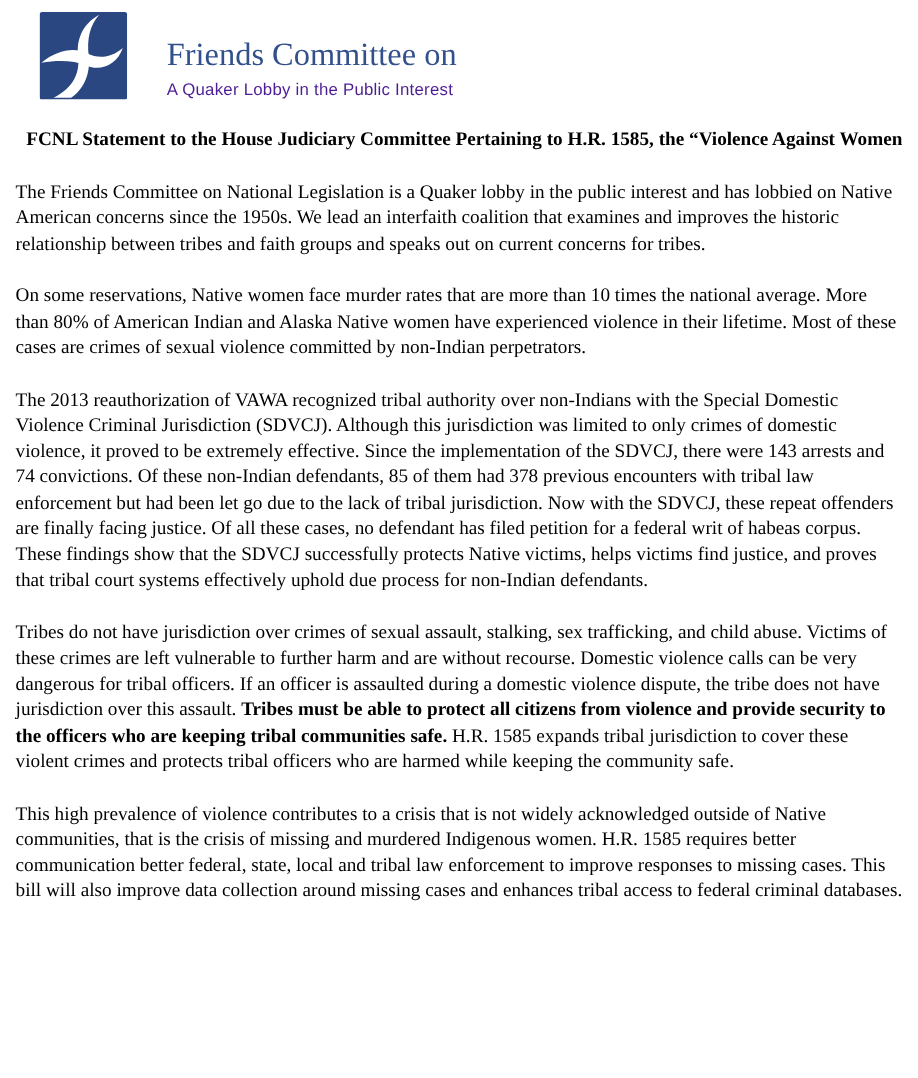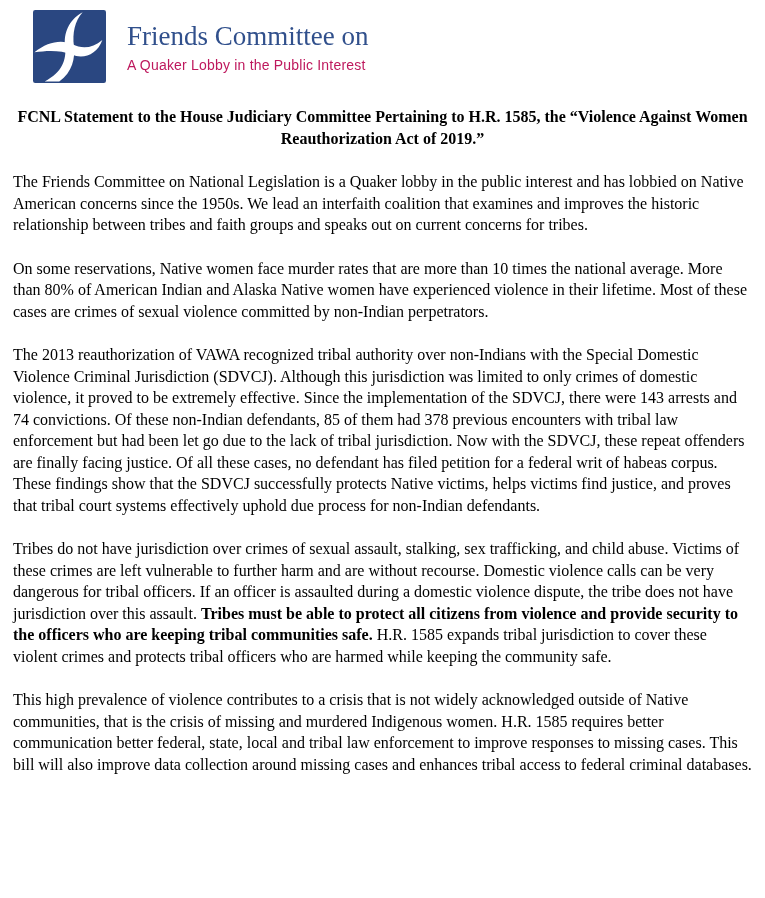--- a/index.html
+++ b/index.html
@@ -11,22 +11,23 @@
     position: relative;
     width: 765px;
     height: 898px;
     background: #ffffff;
     overflow: hidden;
     font-family: "Liberation Serif", serif;
     color: #000000;
   }
   .header {
     display: flex;
-    align-items: center;
+    align-items: flex-end;
     padding: 10px 0 0 33px;
+    gap: 12px;
   }
   .logo-mark {
     width: 73px;
     height: 73px;
     flex: 0 0 auto;
     display: block;
   }
   .logo-text {
     margin-left: 21px;
     padding-top: 1px;
@@ -34,32 +35,32 @@
   .org-line {
     font-family: "Liberation Serif", serif;
     font-size: 27px;
     line-height: 33px;
     color: #31508c;
   }
   .tagline {
     font-family: "Liberation Sans", sans-serif;
     font-size: 14px;
     line-height: 17px;
-    color: #be185d;
+    color: #4c1d95;
     margin-top: 4px;
     letter-spacing: 0.2px;
   }
   .content {
     margin: 23px 13px 0 13px;
     font-size: 16px;
     line-height: 21.5px;
   }
   .title {
     font-weight: bold;
-    text-align: center;
+    text-align: right;
   }
   .date {
     text-align: center;
     margin-top: 27px;
   }
   p.para {
     margin: 22px 0 0 0;
   }
   p.para.first {
     margin-top: 32px;
@@ -81,21 +82,20 @@
     </svg>
     <div class="logo-text">
       <div class="org-line">Friends Committee on</div>
       <div class="tagline">A Quaker Lobby in the Public Interest</div>
     </div>
   </header>
 
   <main class="content">
     <div class="title">
       <div>FCNL Statement to the House Judiciary Committee Pertaining to H.R. 1585, the “Violence Against Women</div>
-      <div>Reauthorization Act of 2019.”</div>
     </div>
 
 
     <p class="para"><span>The Friends Committee on National Legislation is a Quaker lobby in the public interest and has lobbied on Native American concerns since the 1950s. We lead an interfaith coalition that examines and improves the historic relationship between tribes and faith groups and speaks out on current concerns for tribes.</span></p>
     <p class="para"><span>On some reservations, Native women face murder rates that are more than 10 times the national average. More than 80% of American Indian and Alaska Native women have experienced violence in their lifetime. Most of these cases are crimes of sexual violence committed by non-Indian perpetrators.</span></p>
     <p class="para"><span>The 2013 reauthorization of VAWA recognized tribal authority over non-Indians with the Special Domestic Violence Criminal Jurisdiction (SDVCJ). Although this jurisdiction was limited to only crimes of domestic violence, it proved to be extremely effective. Since the implementation of the SDVCJ, there were 143 arrests and 74 convictions. Of these non-Indian defendants, 85 of them had 378 previous encounters with tribal law enforcement but had been let go due to the lack of tribal jurisdiction. Now with the SDVCJ, these repeat offenders are finally facing justice. Of all these cases, no defendant has filed petition for a federal writ of habeas corpus. These findings show that the SDVCJ successfully protects Native victims, helps victims find justice, and proves that tribal court systems effectively uphold due process for non-Indian defendants.</span></p>
     <p class="para"><span>Tribes do not have jurisdiction over crimes of sexual assault, stalking, sex trafficking, and child abuse. Victims of these crimes are left vulnerable to further harm and are without recourse. Domestic violence calls can be very dangerous for tribal officers. If an officer is assaulted during a domestic violence dispute, the tribe does not have jurisdiction over this assault. </span><b>Tribes must be able to protect all citizens from violence and provide security to the officers who are keeping tribal communities safe.</b><span> H.R. 1585 expands tribal jurisdiction to cover these violent crimes and protects tribal officers who are harmed while keeping the community safe.</span></p>
     <p class="para"><span>This high prevalence of violence contributes to a crisis that is not widely acknowledged outside of Native communities, that is the crisis of missing and murdered Indigenous women. H.R. 1585 requires better communication better federal, state, local and tribal law enforcement to improve responses to missing cases. This bill will also improve data collection around missing cases and enhances tribal access to federal criminal databases.</span></p>
 
   </main>

